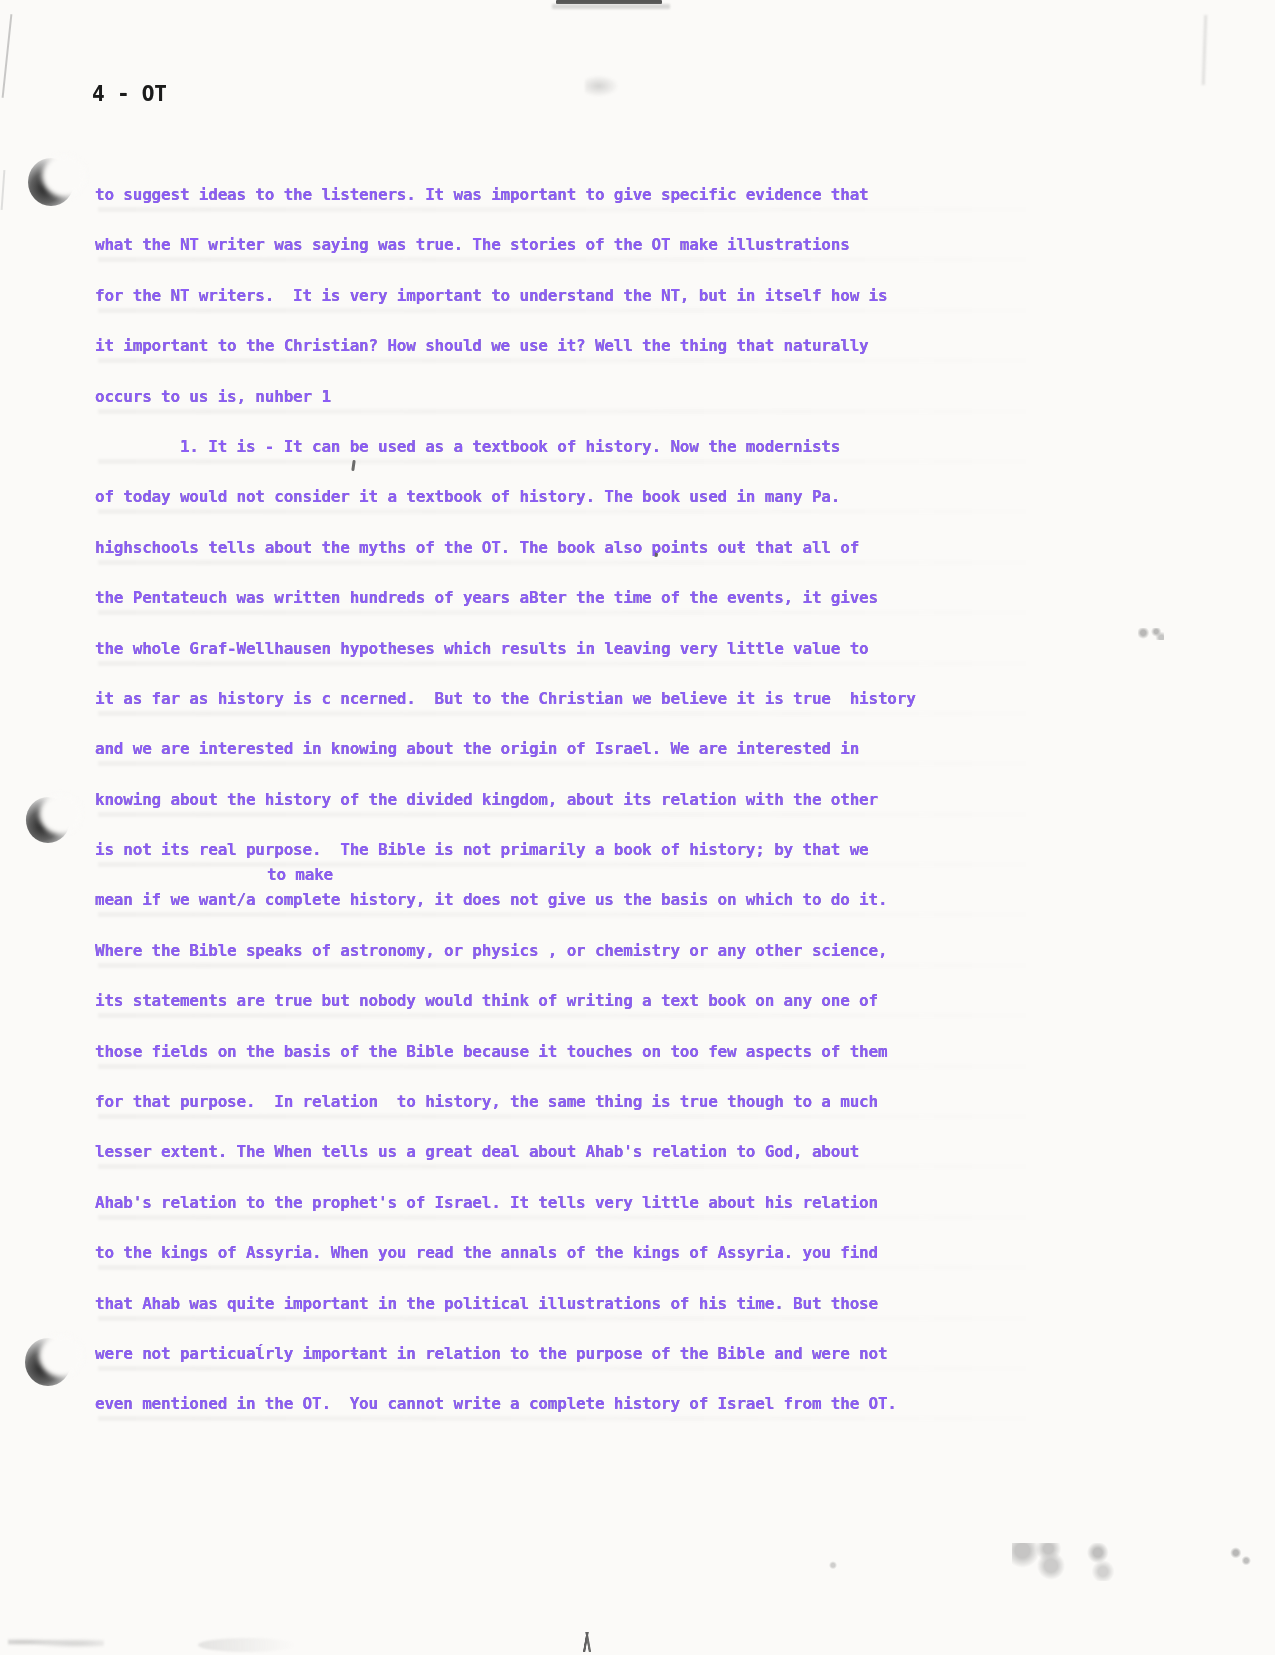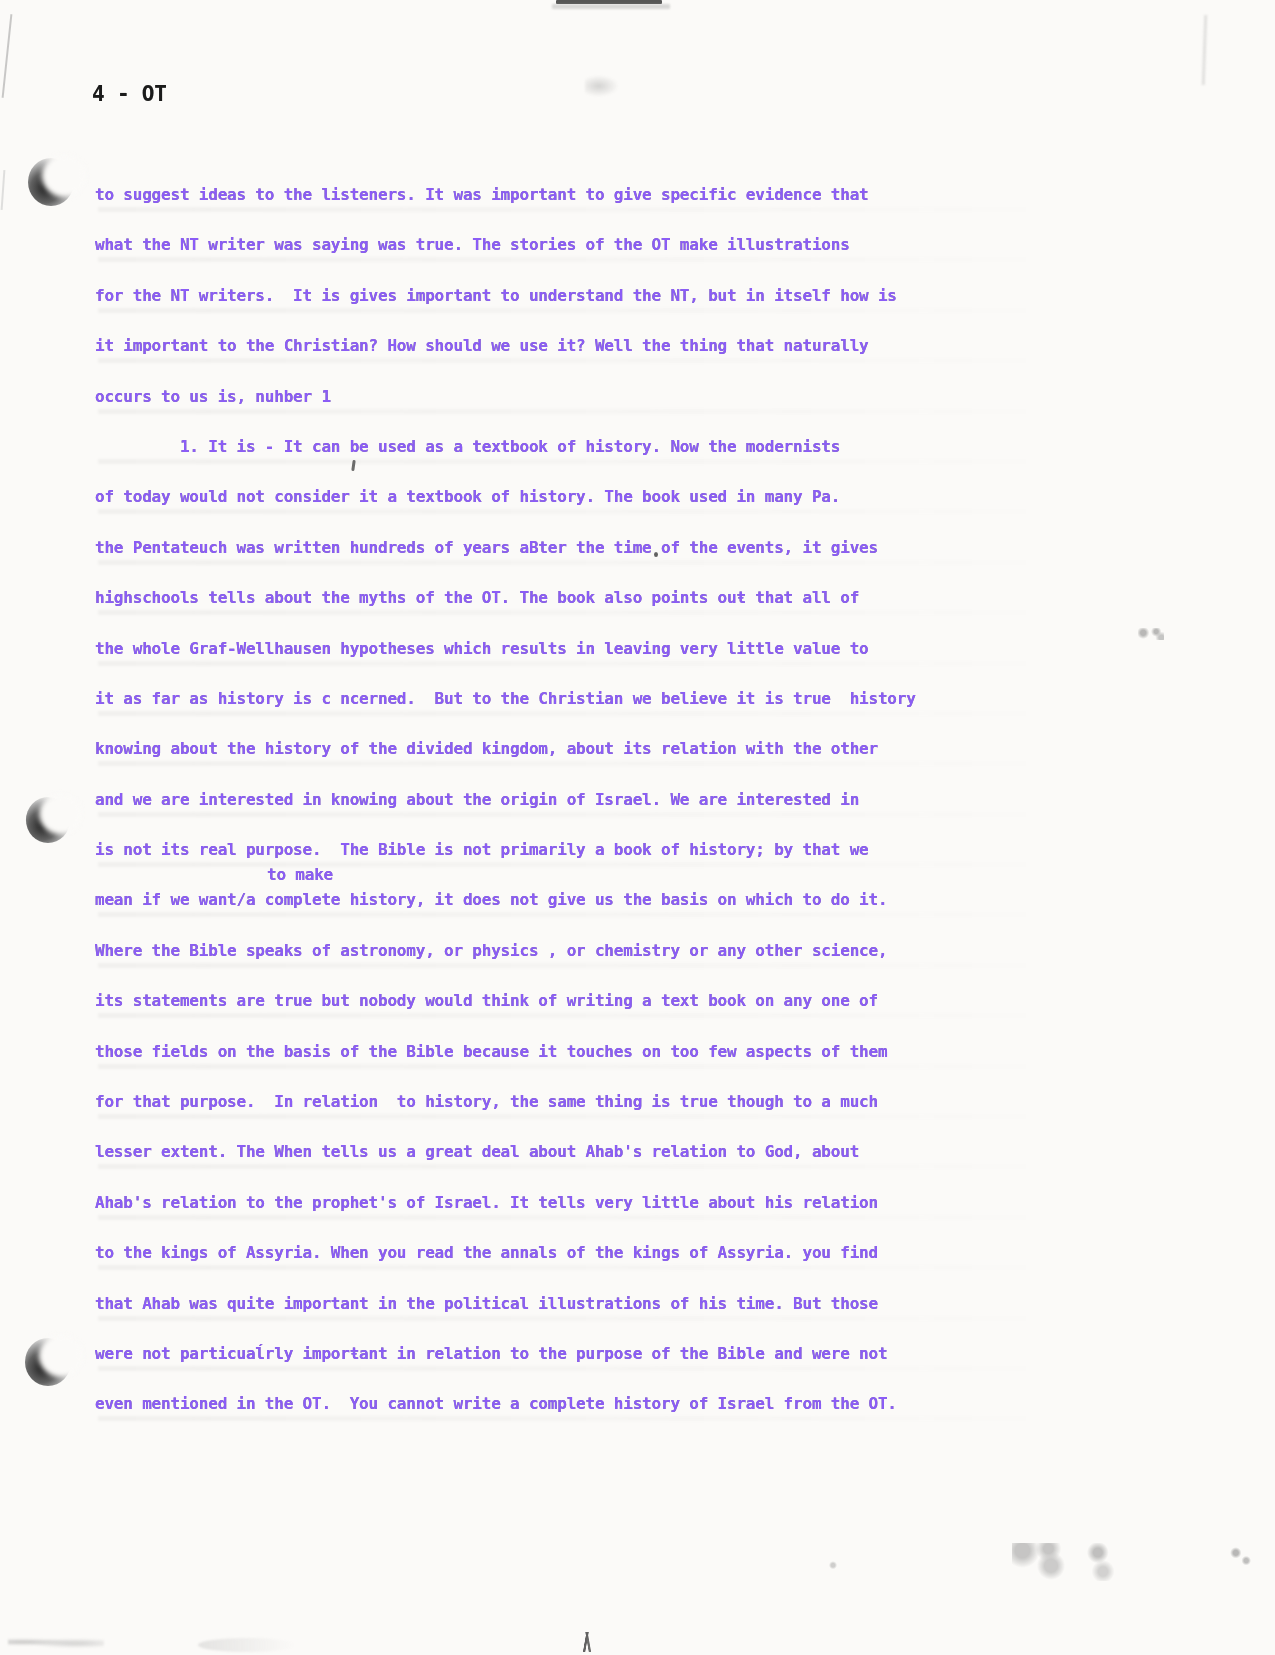--- a/index.html
+++ b/index.html
@@ -121,31 +121,31 @@
   <div class="crescent" style="left:25px;top:1338px;">
     <span class="core"></span>
     <span class="mask"></span>
   </div>
 
   <div class="header">4 - OT</div>
 
   <div class="text-block" id="typed-lines">
       <div class="tline">to suggest ideas to the listeners. It was important to give specific evidence that</div>
       <div class="tline">what the NT writer was saying was true. The stories of the OT make illustrations</div>
-      <div class="tline">for the NT writers.  It is gives important to understand the NT, but in itself how is</div>
+      <div class="tline">for the NT writers.  It is very important to understand the NT, but in itself how is</div>
       <div class="tline">it important to the Christian? How should we use it? Well the thing that naturally</div>
       <div class="tline">occurs to us is, nuhber 1</div>
       <div class="tline">         1. It is - It can be used as a textbook of history. Now the modernists</div>
       <div class="tline">of today would not consider it a textbook of history. The book used in many Pa.</div>
+      <div class="tline">highschools tells about the myths of the OT. The book also points ouŧ that all of</div>
       <div class="tline">the Pentateuch was written hundreds of years aBter the time of the events, it gives</div>
-      <div class="tline">highschools tells about the myths of the OT. The book also points ouŧ that all of</div>
       <div class="tline">the whole Graf-Wellhausen hypotheses which results in leaving very little value to</div>
       <div class="tline">it as far as history is c ncerned.  But to the Christian we believe it is true  history</div>
+      <div class="tline">and we are interested in knowing about the origin of Israel. We are interested in</div>
       <div class="tline">knowing about the history of the divided kingdom, about its relation with the other</div>
-      <div class="tline">and we are interested in knowing about the origin of Israel. We are interested in</div>
       <div class="tline">is not its real purpose.  The Bible is not primarily a book of history; by that we</div>
       <div class="insertion">
         <span>to make</span>
       </div>
       <div class="tline">mean if we want/a complete history, it does not give us the basis on which to do it.</div>
       <div class="tline">Where the Bible speaks of astronomy, or physics , or chemistry or any other science,</div>
       <div class="tline">its statements are true but nobody would think of writing a text book on any one of</div>
       <div class="tline">those fields on the basis of the Bible because it touches on too few aspects of them</div>
       <div class="tline">for that purpose.  In relation  to history, the same thing is true though to a much</div>
       <div class="tline">lesser extent. The When tells us a great deal about Ahab's relation to God, about</div>

